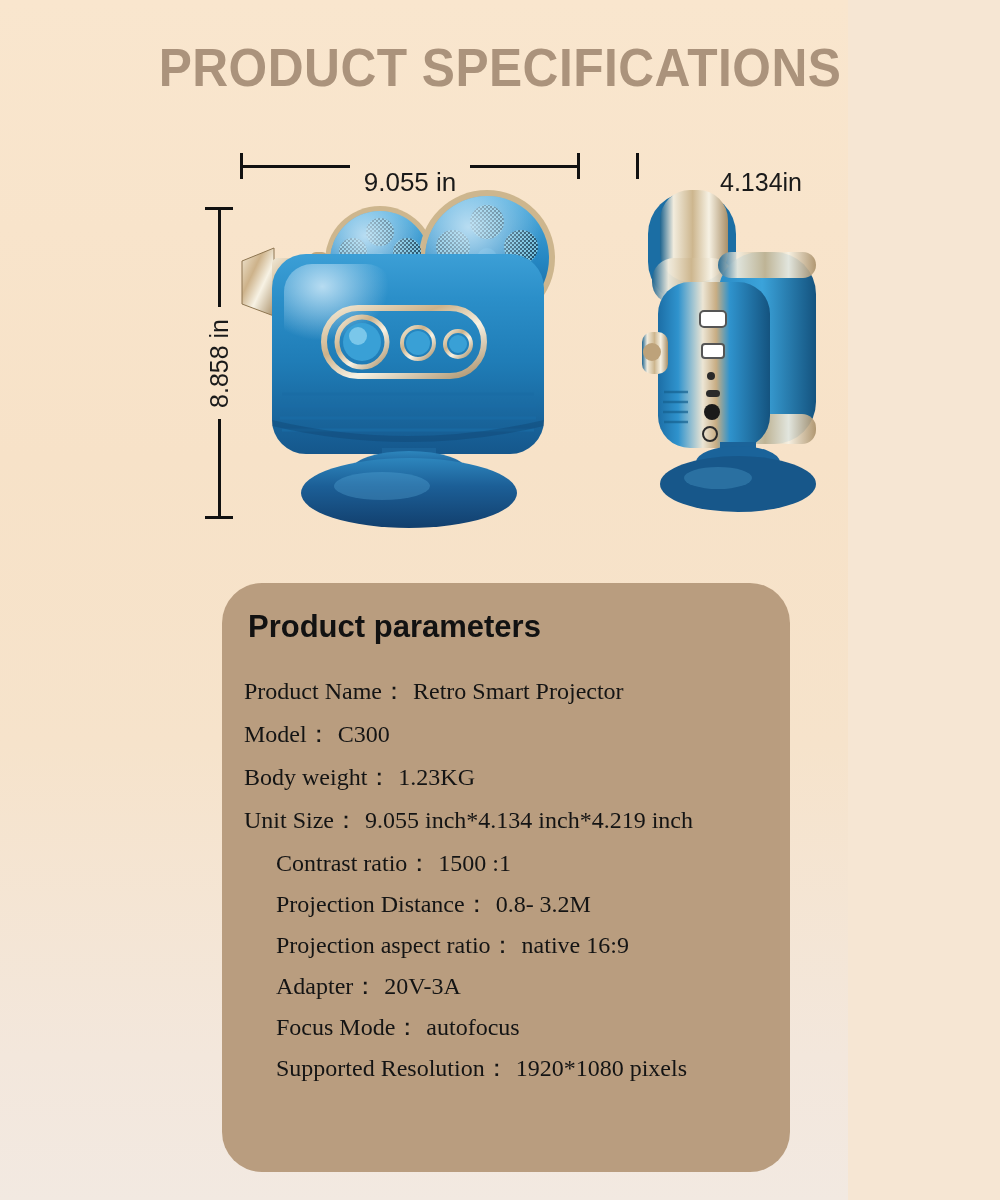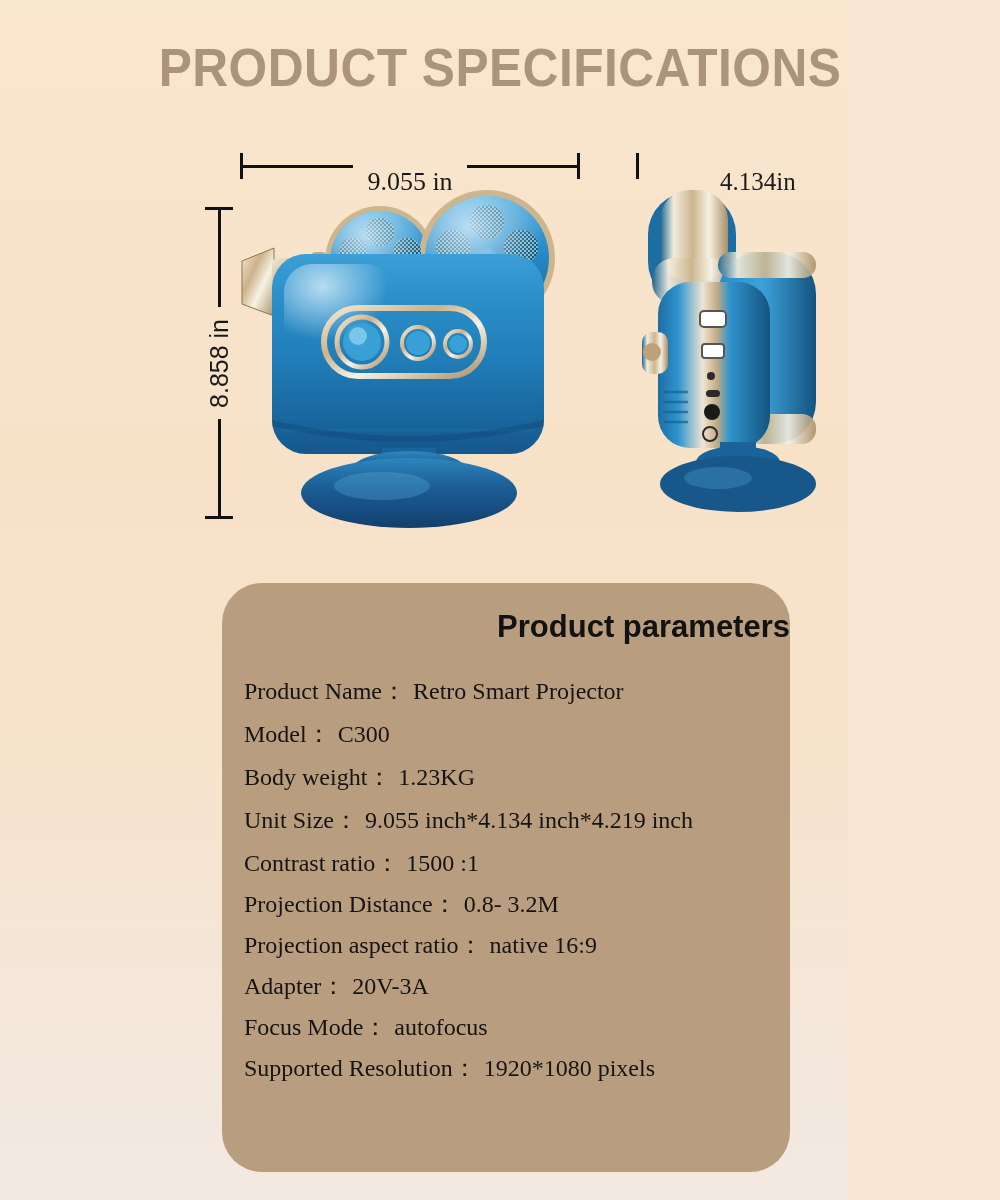--- a/index.html
+++ b/index.html
@@ -56,21 +56,21 @@
   .dim-rule {
     height: 3px;
     background: #111;
     flex: 1 1 auto;
   }
   .dim-text {
     font-size: 26px;
     color: #1a1a1a;
     padding: 0 14px;
     white-space: nowrap;
-    font-family: Liberation Serif, serif;
+    font-family: Liberation Sans, sans-serif;
     margin-top: 32px;
   }
 
   #dim-width {
     left: 240px;
     top: 151px;
     width: 340px;
   }
   #dim-depth {
     left: 636px;
@@ -139,34 +139,33 @@
     border-radius: 40px;
     box-sizing: border-box;
     padding: 26px 0 0 22px;
   }
   #spec-heading {
     font-size: 31px;
     font-weight: bold;
     color: #121212;
     margin: 0 0 34px 4px;
     font-family: "Liberation Sans", sans-serif;
-    text-align: right;
   }
   .spec-row {
     font-size: 24px;
     color: #141414;
     line-height: 1.0;
     margin-bottom: 19px;
     white-space: nowrap;
     font-family: Liberation Serif, serif;
   }
   .spec-row .k { }
   .spec-row .c { letter-spacing: 0px; }
   .spec-row .v { margin-left: 7px; }
-  .spec-row.tight { margin-bottom: 17px; }
+  .spec-row.tight { margin-bottom: 17px; margin-left: 32px; }
 </style>
 </head>
 <body>
 
 <div id="page">
 
   <div id="title">PRODUCT SPECIFICATIONS</div>
 
   <div class="dim-h" id="dim-width">
     <div class="dim-cap"></div>

